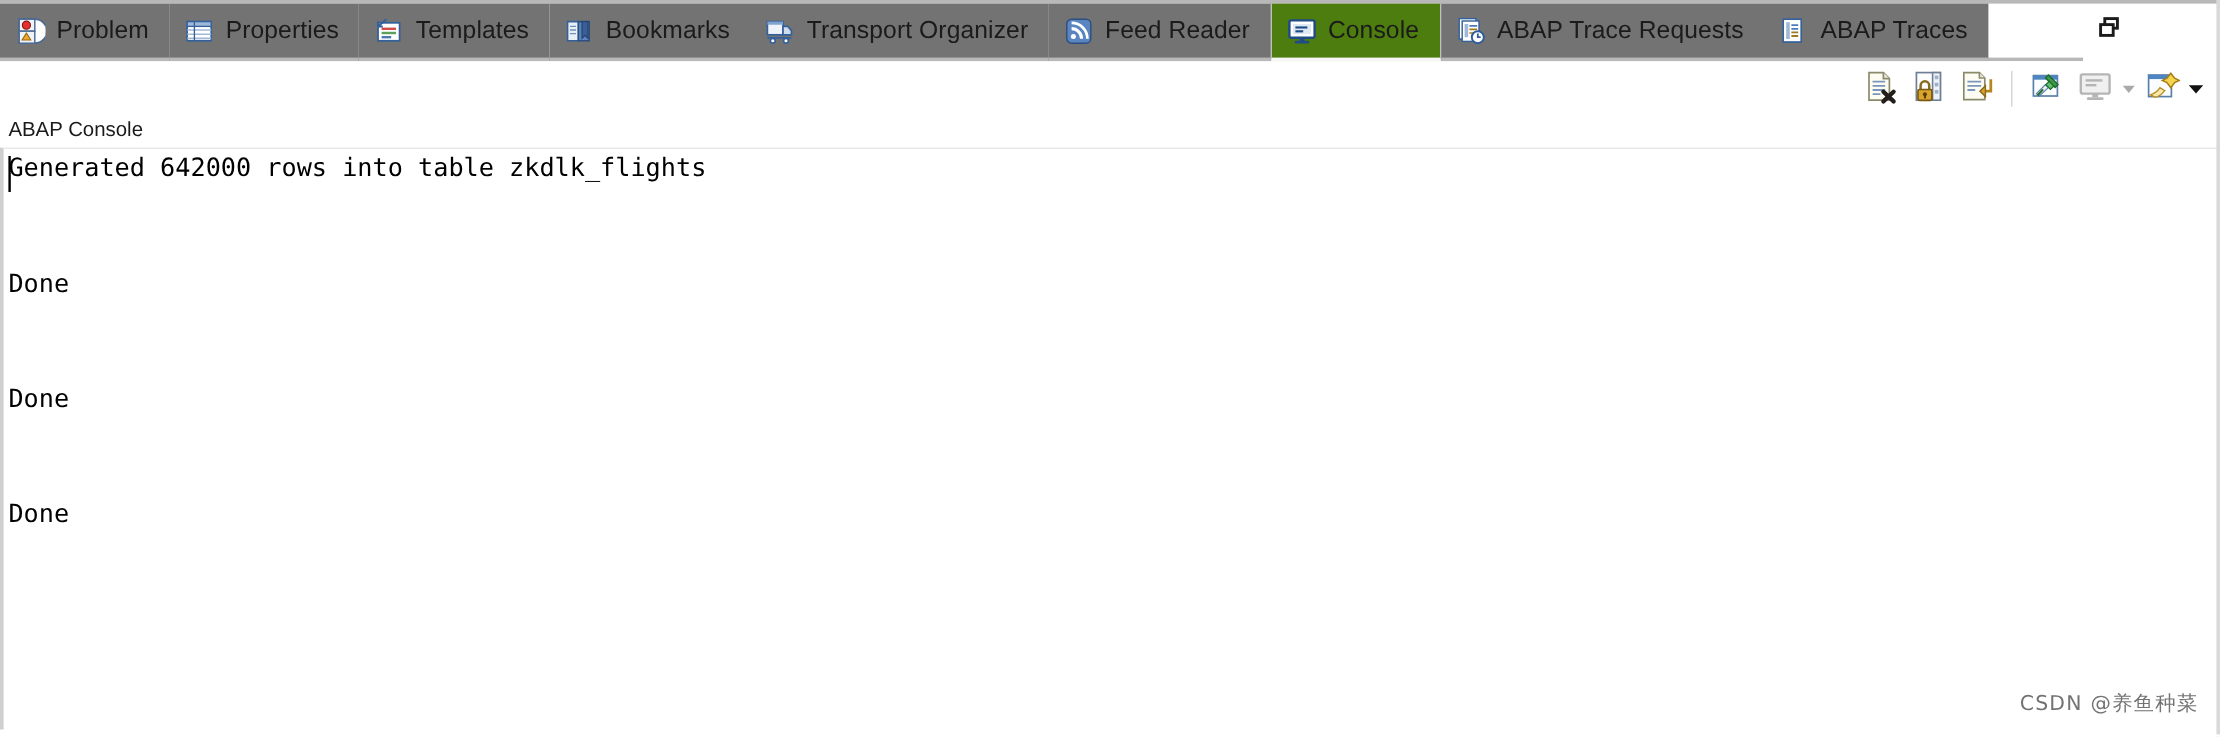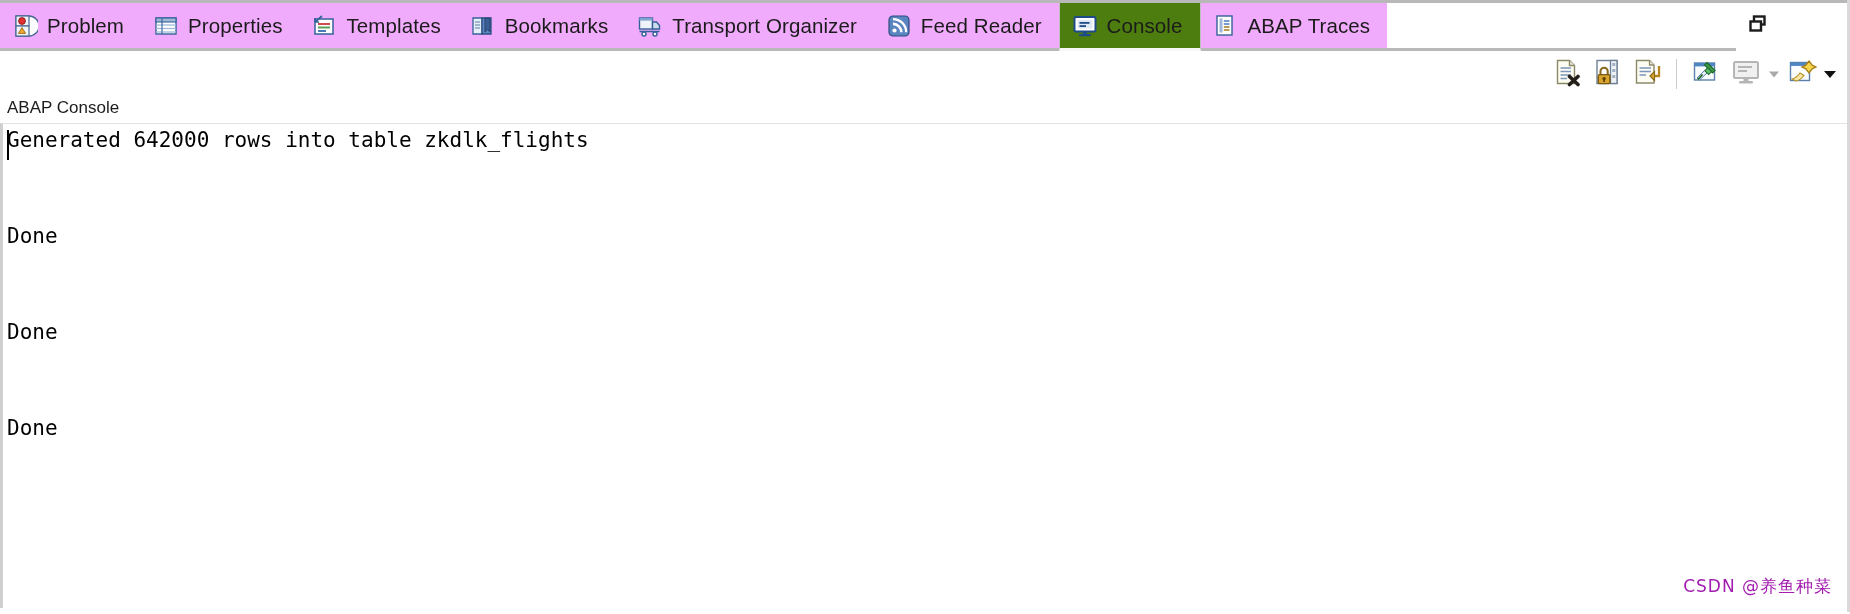--- a/index.html
+++ b/index.html
@@ -30,21 +30,21 @@
   }
 
   .tab {
     display: flex;
     align-items: center;
     gap: 9px;
     padding: 0 17px 0 12px;
     height: 48px;
     position: relative;
     cursor: default;
-    background: #f0abfc;
+    background: #737373;
     border-bottom: 3px solid #b8b8b8;
     white-space: nowrap;
   }
   .tab.active {
     background: #4d7c0f;
     border-bottom: 3px solid #f7f7f7;
     border-left: 1px solid #c0c0c0;
     border-right: 1px solid #c0c0c0;
   }
   .tab .tlabel {
@@ -146,21 +146,21 @@
     height: 30px;
     background: #000;
   }
 
   
   .watermark {
     position: absolute;
     right: 18px;
     bottom: 10px;
     font-size: 17px;
-    color: #a21caf;
+    color: #737373;
     letter-spacing: 1px;
     font-family: "DejaVu Sans", sans-serif;
   }
   .rightedge {
     position: absolute;
     top: 0; right: 0;
     width: 3px; height: 614px;
     background: #d9d9d9;
   }
   .bottomedge {
@@ -264,20 +264,35 @@
           <rect x="5.5" y="7" width="15" height="8.5" fill="#dfe9f5"></rect>
           <rect x="7.5" y="9" width="10" height="1.8" fill="#1f4b87"></rect>
           <rect x="7.5" y="12.2" width="6.5" height="1.8" fill="#1f4b87"></rect>
           <rect x="11" y="18.5" width="4" height="2.6" fill="#1f4b87"></rect>
           <rect x="7" y="21" width="12" height="2.2" rx="1" fill="#1f4b87"></rect>
         </svg>
       </span>
       <span class="tlabel">Console</span>
     </div>
 
+    <div class="tab">
+      <span class="tabicon">
+        <svg class="tabicon" viewBox="0 0 26 26">
+          <rect x="3" y="2.5" width="14" height="17" fill="#ffffff" stroke="#35619b" stroke-width="1.2"></rect>
+          <rect x="5.5" y="4.5" width="14" height="17" fill="#ffffff" stroke="#35619b" stroke-width="1.2"></rect>
+          <rect x="7.5" y="7" width="3" height="11" fill="#9fb8d8"></rect>
+          <line x1="11.5" y1="8.5" x2="18" y2="8.5" stroke="#4a7ab8" stroke-width="1.4"></line>
+          <line x1="11.5" y1="11.5" x2="18" y2="11.5" stroke="#a07a20" stroke-width="1.4"></line>
+          <line x1="11.5" y1="14.5" x2="18" y2="14.5" stroke="#a07a20" stroke-width="1.4"></line>
+          <circle cx="18.5" cy="18" r="5" fill="#ffffff" stroke="#2f5d99" stroke-width="1.6"></circle>
+          <path d="M18.5 15 v3 h2.4" stroke="#2f5d99" stroke-width="1.5" fill="none"></path>
+        </svg>
+      </span>
+      <span class="tlabel">ABAP Trace Requests</span>
+    </div>
 
     <div class="tab">
       <span class="tabicon">
         <svg class="tabicon" viewBox="0 0 26 26">
           <rect x="4" y="3" width="15" height="19" fill="#ffffff" stroke="#35619b" stroke-width="1.4"></rect>
           <rect x="6.5" y="5.5" width="3" height="14" fill="#9fb8d8"></rect>
           <line x1="10.8" y1="8" x2="16.5" y2="8" stroke="#4a7ab8" stroke-width="1.5"></line>
           <line x1="10.8" y1="11" x2="16.5" y2="11" stroke="#4a7ab8" stroke-width="1.5"></line>
           <line x1="10.8" y1="14" x2="16.5" y2="14" stroke="#a07a20" stroke-width="1.5"></line>
           <line x1="10.8" y1="17" x2="16.5" y2="17" stroke="#a07a20" stroke-width="1.5"></line>

